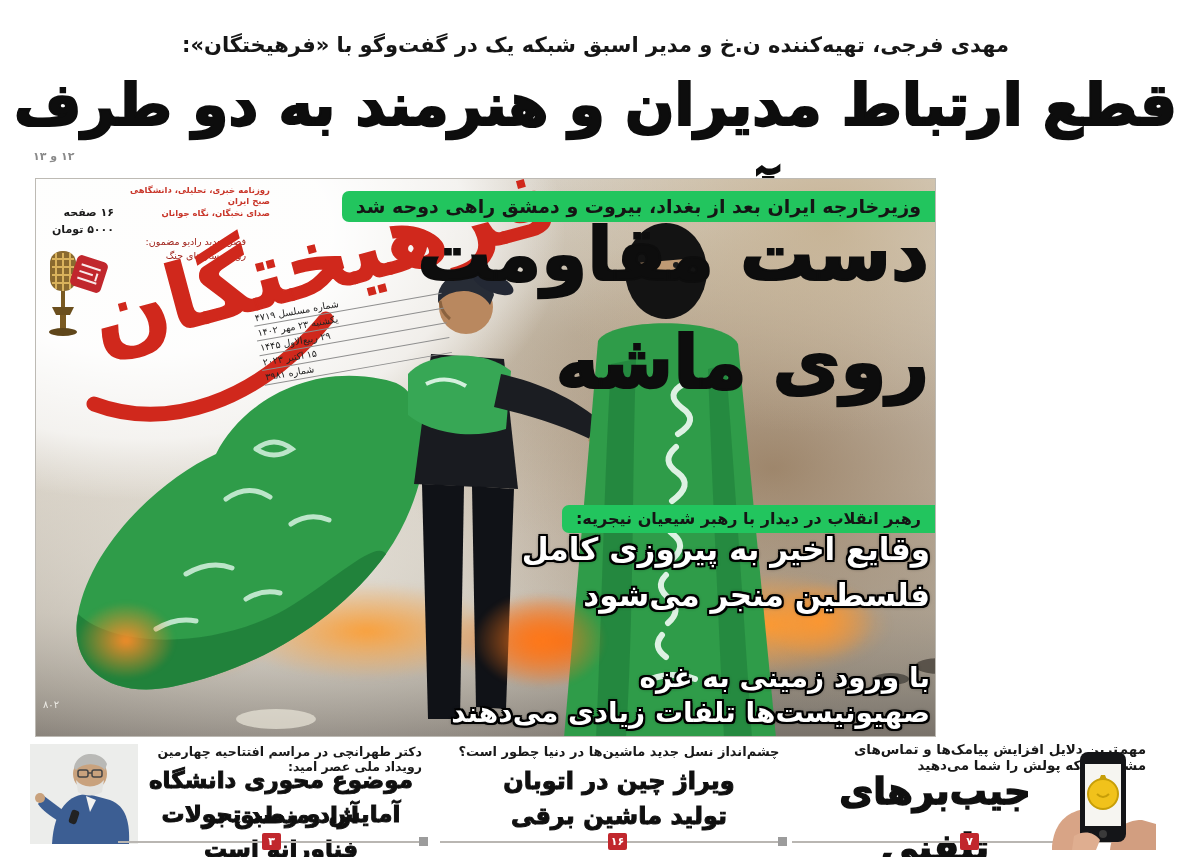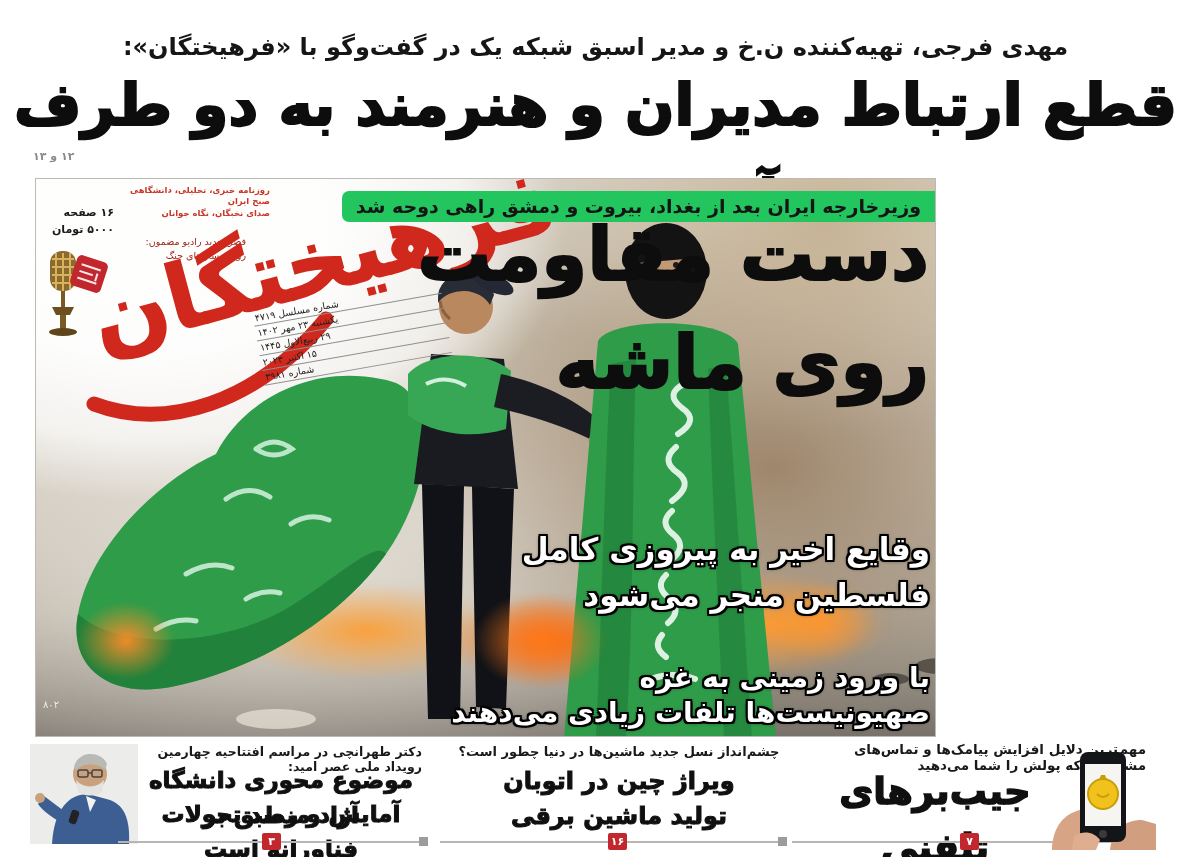--- a/index.html
+++ b/index.html
@@ -11,21 +11,21 @@
   .heavy-sm{font-weight:bold;color:#101010;-webkit-text-stroke:1px #101010;}
   .outlined{color:#fff;font-weight:bold;
     text-shadow:-2px -2px 0 #000,0 -2px 0 #000,2px -2px 0 #000,-2px 0 0 #000,
                  2px 0 0 #000,-2px 2px 0 #000,0 2px 0 #000,2px 2px 0 #000,0 0 4px #000;text-align:right;}
   .kick-box{background:#22c55e;color:#151515;font-weight:bold;padding:4px 14px 5px 14px;
     border-radius:7px 0 0 7px;white-space:nowrap;}
   .rule{height:2px;background:#b9b6b2;}
   .badge{width:19px;height:17px;background:#c1272d;color:#fff;font-size:11px;font-weight:bold;
     text-align:center;line-height:17px;border-radius:2px;}
   .sep-sq{width:9px;height:9px;background:#9c9c9c;}
-  #top-kicker{top:33px;left:0;right:0;text-align:center;font-size:24px;font-weight:bold;color:#161616;}
+  #top-kicker{top:33px;left:0;right:0;text-align:center;font-size:21px;font-weight:bold;color:#161616;}
   #top-headline{top:58px;left:0;right:0;text-align:center;font-size:58px;line-height:1.65;}
   #pages-note{left:33px;top:150px;font-size:11px;color:#8a8a8a;font-weight:bold;}
   #photo-frame{left:35px;top:178px;width:901px;height:559px;border:1px solid #bdbab4;
     box-sizing:border-box;overflow:hidden;background:#cfc8bc;}
   #photo-art{left:0;top:0;right:0;bottom:0;z-index:1;background:
     radial-gradient(ellipse 540px 340px at 12% 10%,rgba(255,255,255,.97) 35%,rgba(255,255,255,.72) 60%,rgba(255,255,255,0) 78%),
     radial-gradient(ellipse 430px 300px at 88% 8%,rgba(197,176,144,.9),rgba(197,176,144,0) 70%),
     radial-gradient(ellipse 520px 350px at 82% 52%,rgba(146,118,88,.8),rgba(146,118,88,0) 70%),
     radial-gradient(ellipse 430px 270px at 60% 28%,rgba(186,172,150,.7),rgba(186,172,150,0) 75%),
     radial-gradient(ellipse 720px 310px at 28% 72%,rgba(238,234,226,.8),rgba(238,234,226,0) 75%),
@@ -207,20 +207,21 @@
     <div class="date-row">۲۹ ربیع‌الاول ۱۴۴۵</div>
     <div class="date-row">۱۵ اکتبر ۲۰۲۳</div>
     <div class="date-row">شماره ۳۹۸۱</div>
   </div>
 
 
   <div class="abs rtl ovl kick-box" id="lead-kicker">وزیرخارجه ایران بعد از بغداد، بیروت و دمشق راهی دوحه شد</div>
   <div class="abs rtl ovl heavy" id="lead-h1">دست مقاومت</div>
   <div class="abs rtl ovl heavy" id="lead-h2">روی ماشه</div>
 
+  <div class="abs rtl ovl kick-box" id="s2-kick">رهبر انقلاب در دیدار با رهبر شیعیان نیجریه:</div>
   <div class="abs rtl ovl outlined" id="s2-h1">وقایع اخیر به پیروزی کامل</div>
   <div class="abs rtl ovl outlined" id="s2-h2">فلسطین منجر می‌شود</div>
 
   <div class="abs rtl ovl outlined" id="s3-h1">با ورود زمینی به غزه</div>
   <div class="abs rtl ovl outlined" id="s3-h2">صهیونیست‌ها تلفات زیادی می‌دهند</div>
 
   <div class="abs" id="photo-credit">۸۰۲</div>
 </div>
 
 <svg class="abs" id="bl-photo" viewBox="0 0 108 100">

